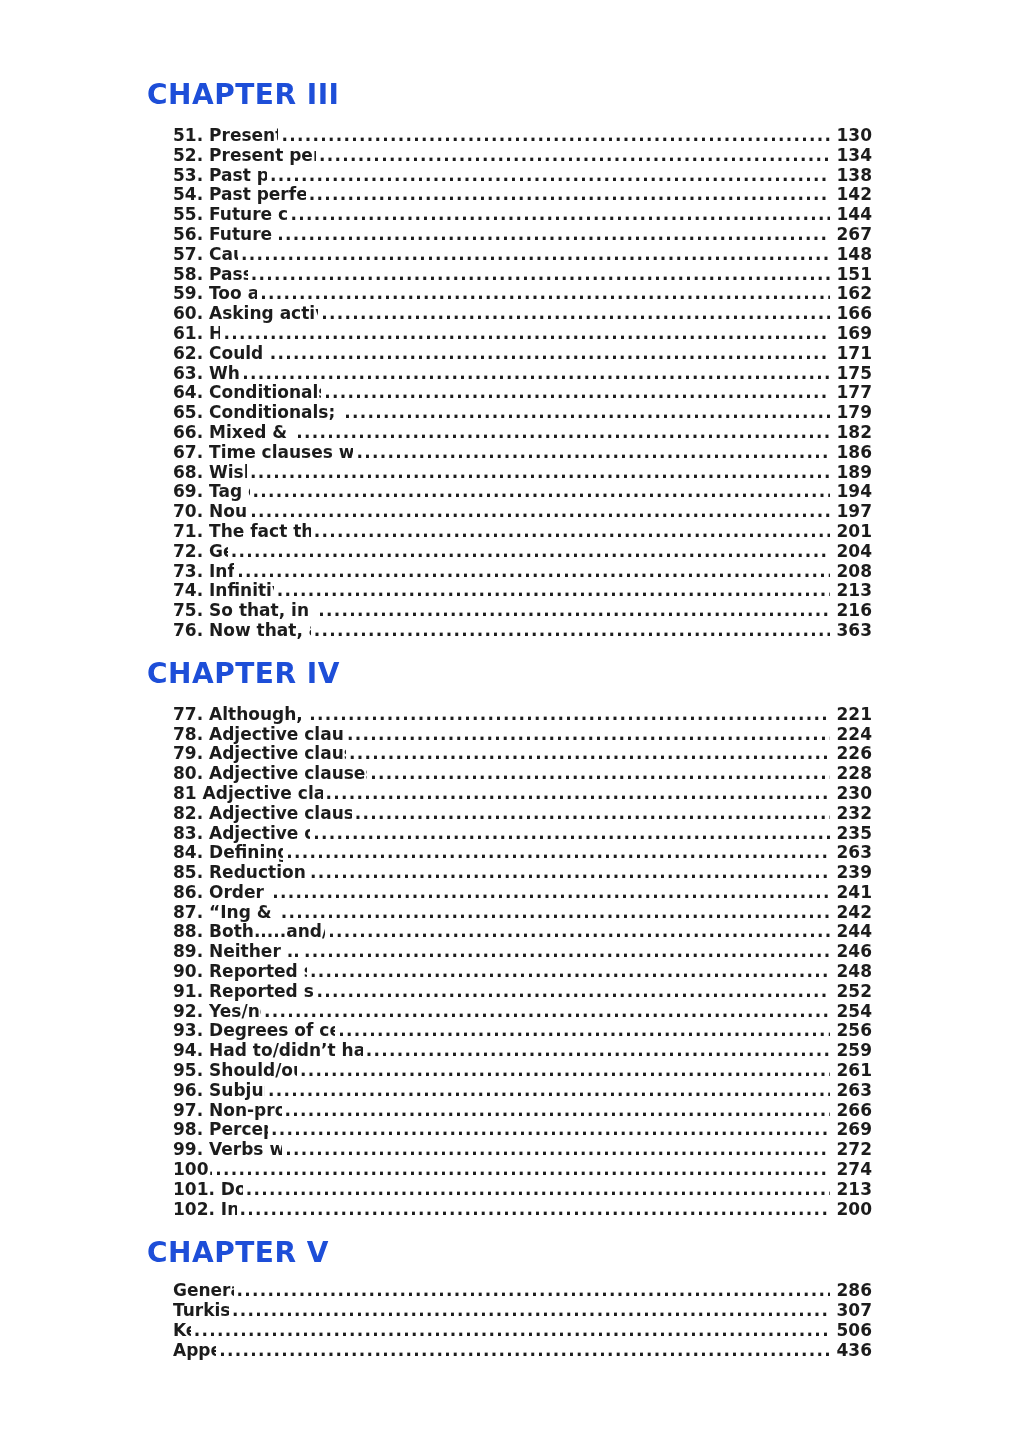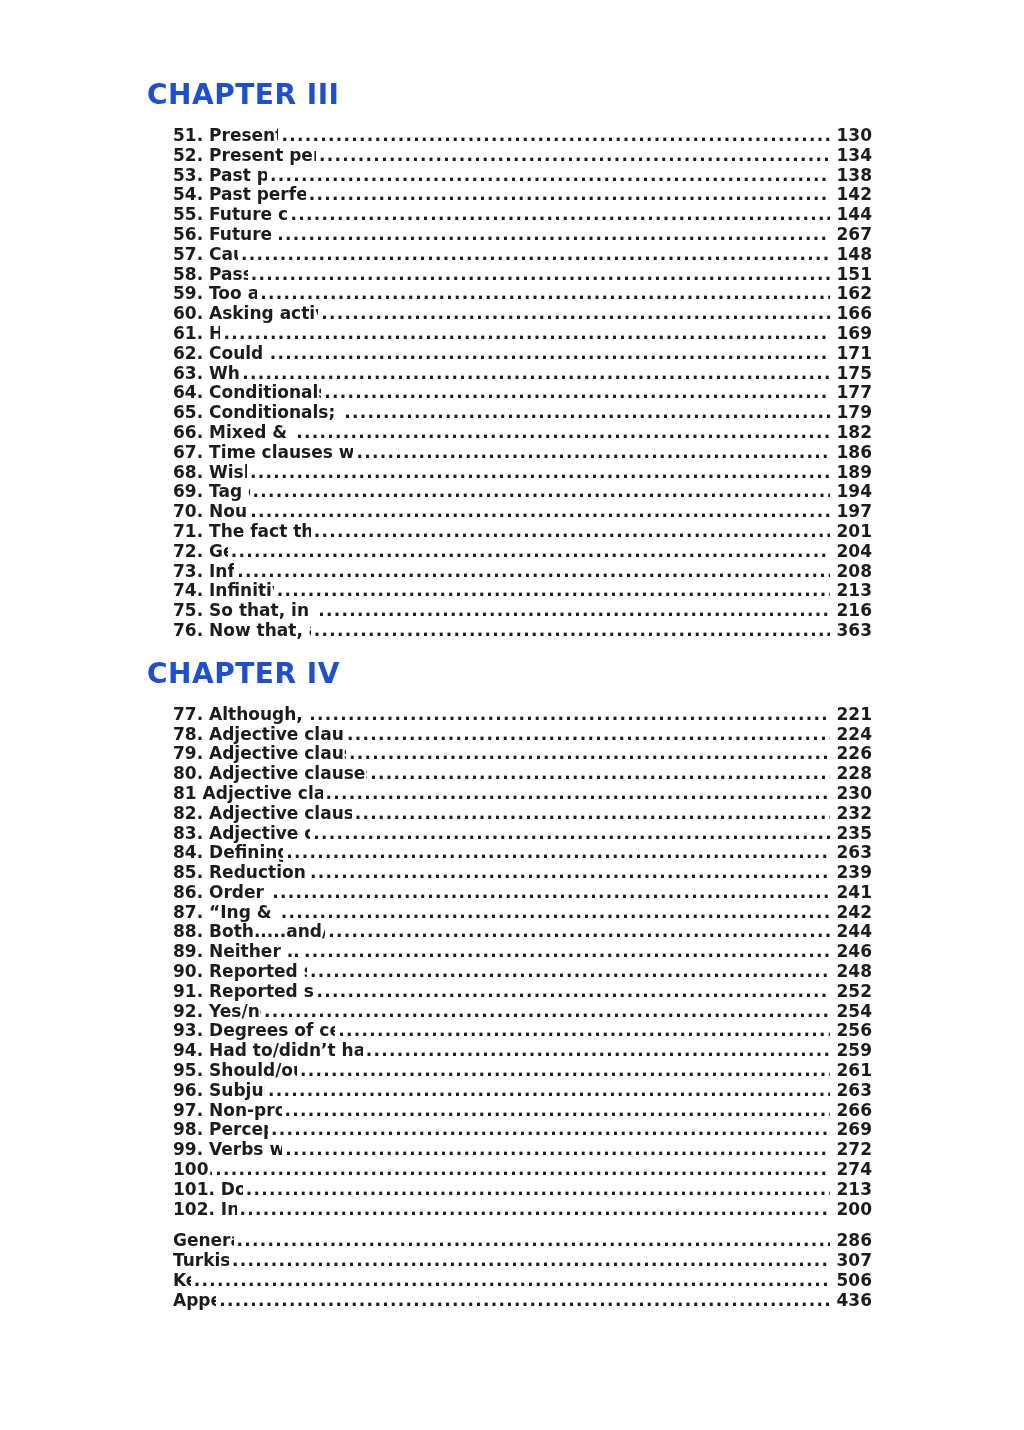--- a/index.html
+++ b/index.html
@@ -335,20 +335,21 @@
             <span class="toc-page-num">213</span>
           </li>
           <li class="toc-row">
             <span class="toc-label">102. Inversion</span>
             <span class="toc-dots"></span>
             <span class="toc-page-num">200</span>
           </li>
         </ul>
       </div>
       <div class="section">
+        <h1 class="chapter-title">CHAPTER V</h1>
         <ul class="entries">
           <li class="toc-row">
             <span class="toc-label">General Tests</span>
             <span class="toc-dots"></span>
             <span class="toc-page-num">286</span>
           </li>
           <li class="toc-row">
             <span class="toc-label">Turkish Help</span>
             <span class="toc-dots"></span>
             <span class="toc-page-num">307</span>

